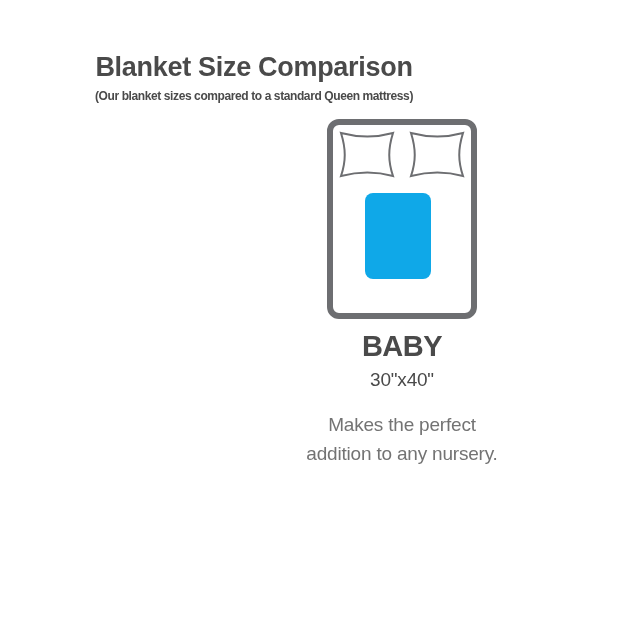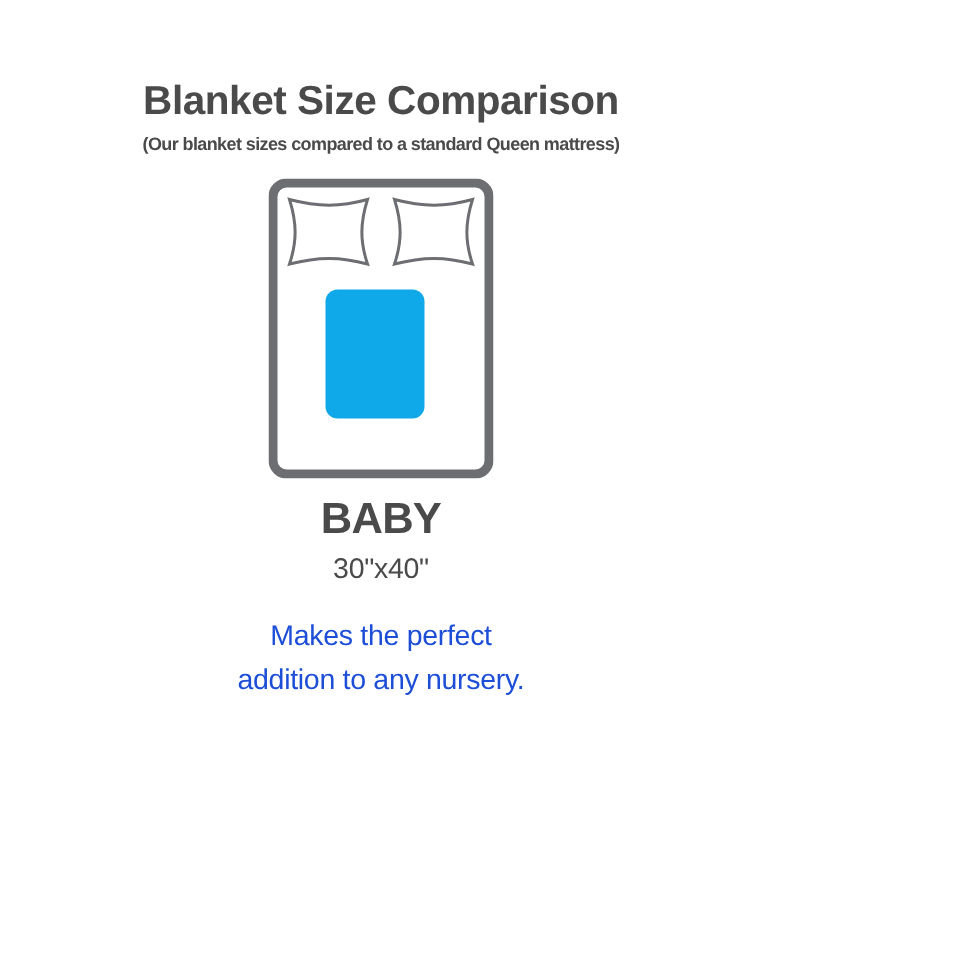--- a/index.html
+++ b/index.html
@@ -42,20 +42,21 @@
     line-height: 1.2;
     margin: 6px 0 0 0;
   }
 
   
   .columns {
     display: flex;
     justify-content: center;
     align-items: flex-end;
     margin-top: 16px;
+    flex-direction: column;
   }
   .column {
     width: 212px;
     display: flex;
     flex-direction: column;
     align-items: center;
   }
 
   .bed-wrap {
     width: 150px;
@@ -79,21 +80,21 @@
   .size-dims {
     margin-top: 9px;
     font-size: 19px;
     color: #4a4a4a;
     letter-spacing: -0.2px;
     line-height: 1;
   }
   .desc {
     margin-top: 22px;
     font-size: 19px;
-    color: #1d4ed8;
+    color: #737373;
     line-height: 1.52;
     text-align: center;
     width: 196px;
     letter-spacing: -0.2px;
   }
 </style>
 </head>
 <body>
 
 <div class="page">

